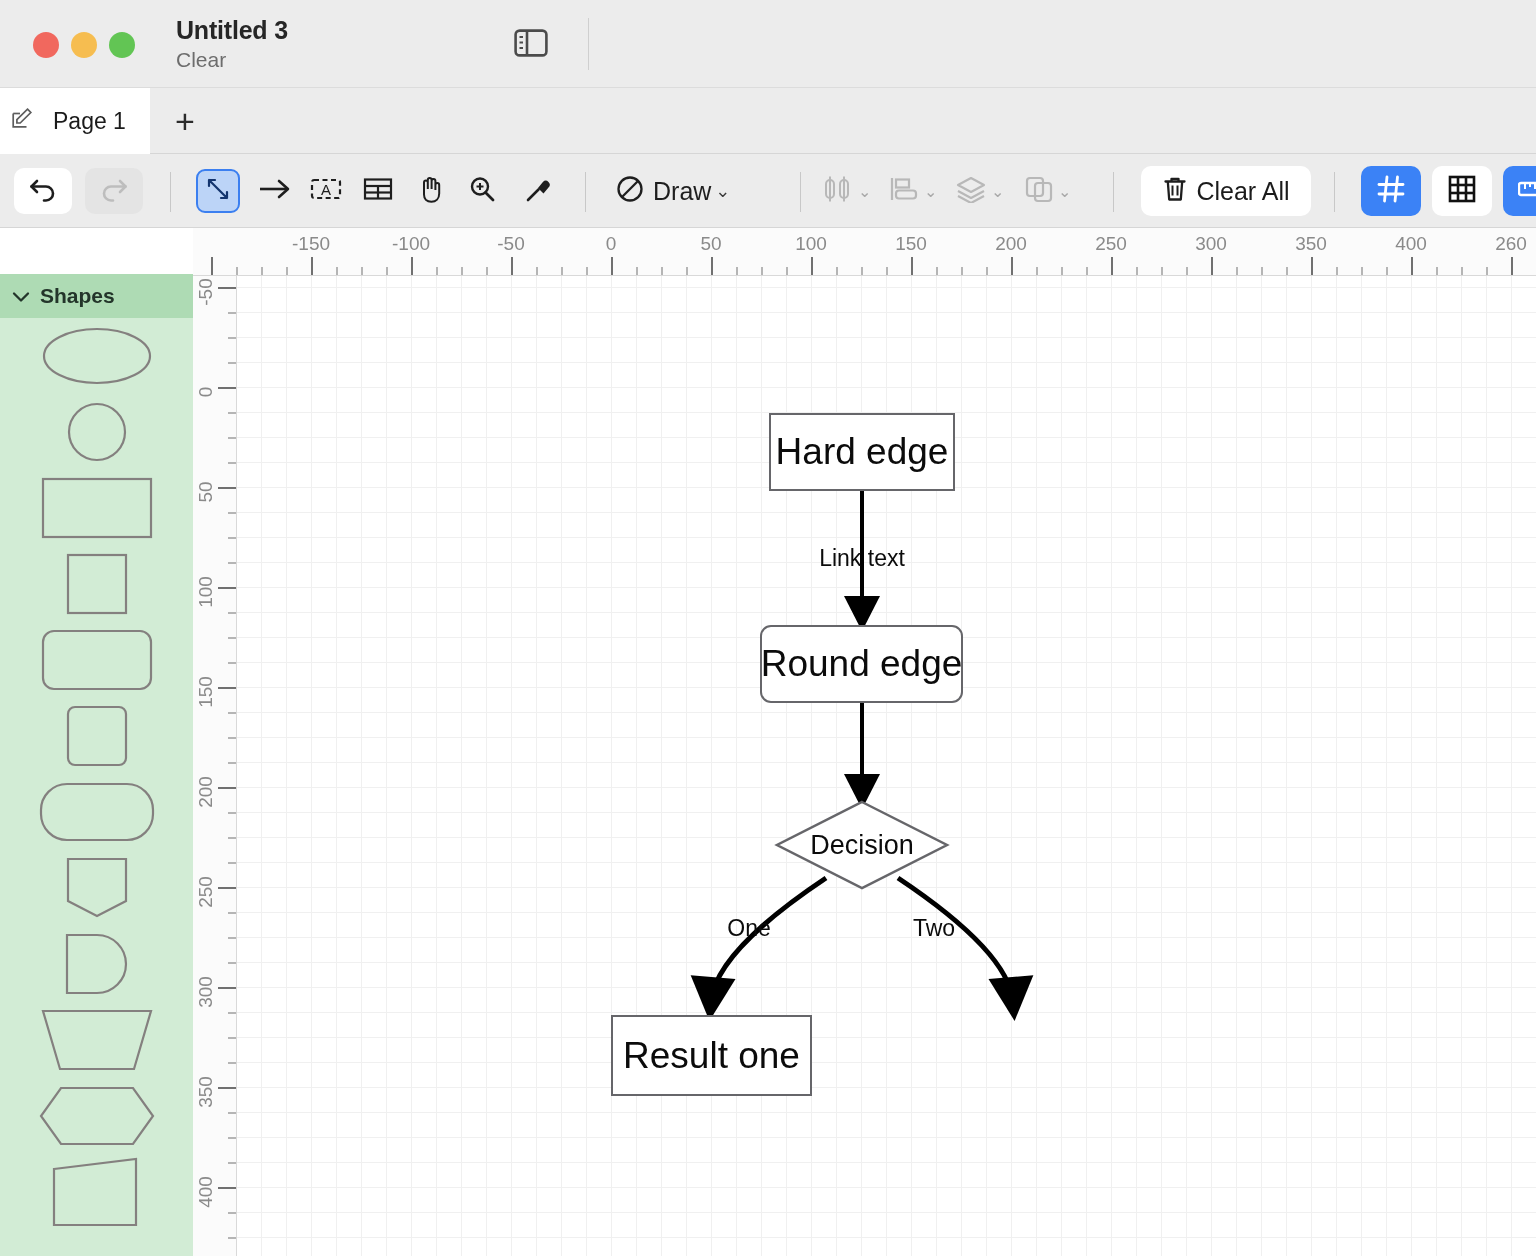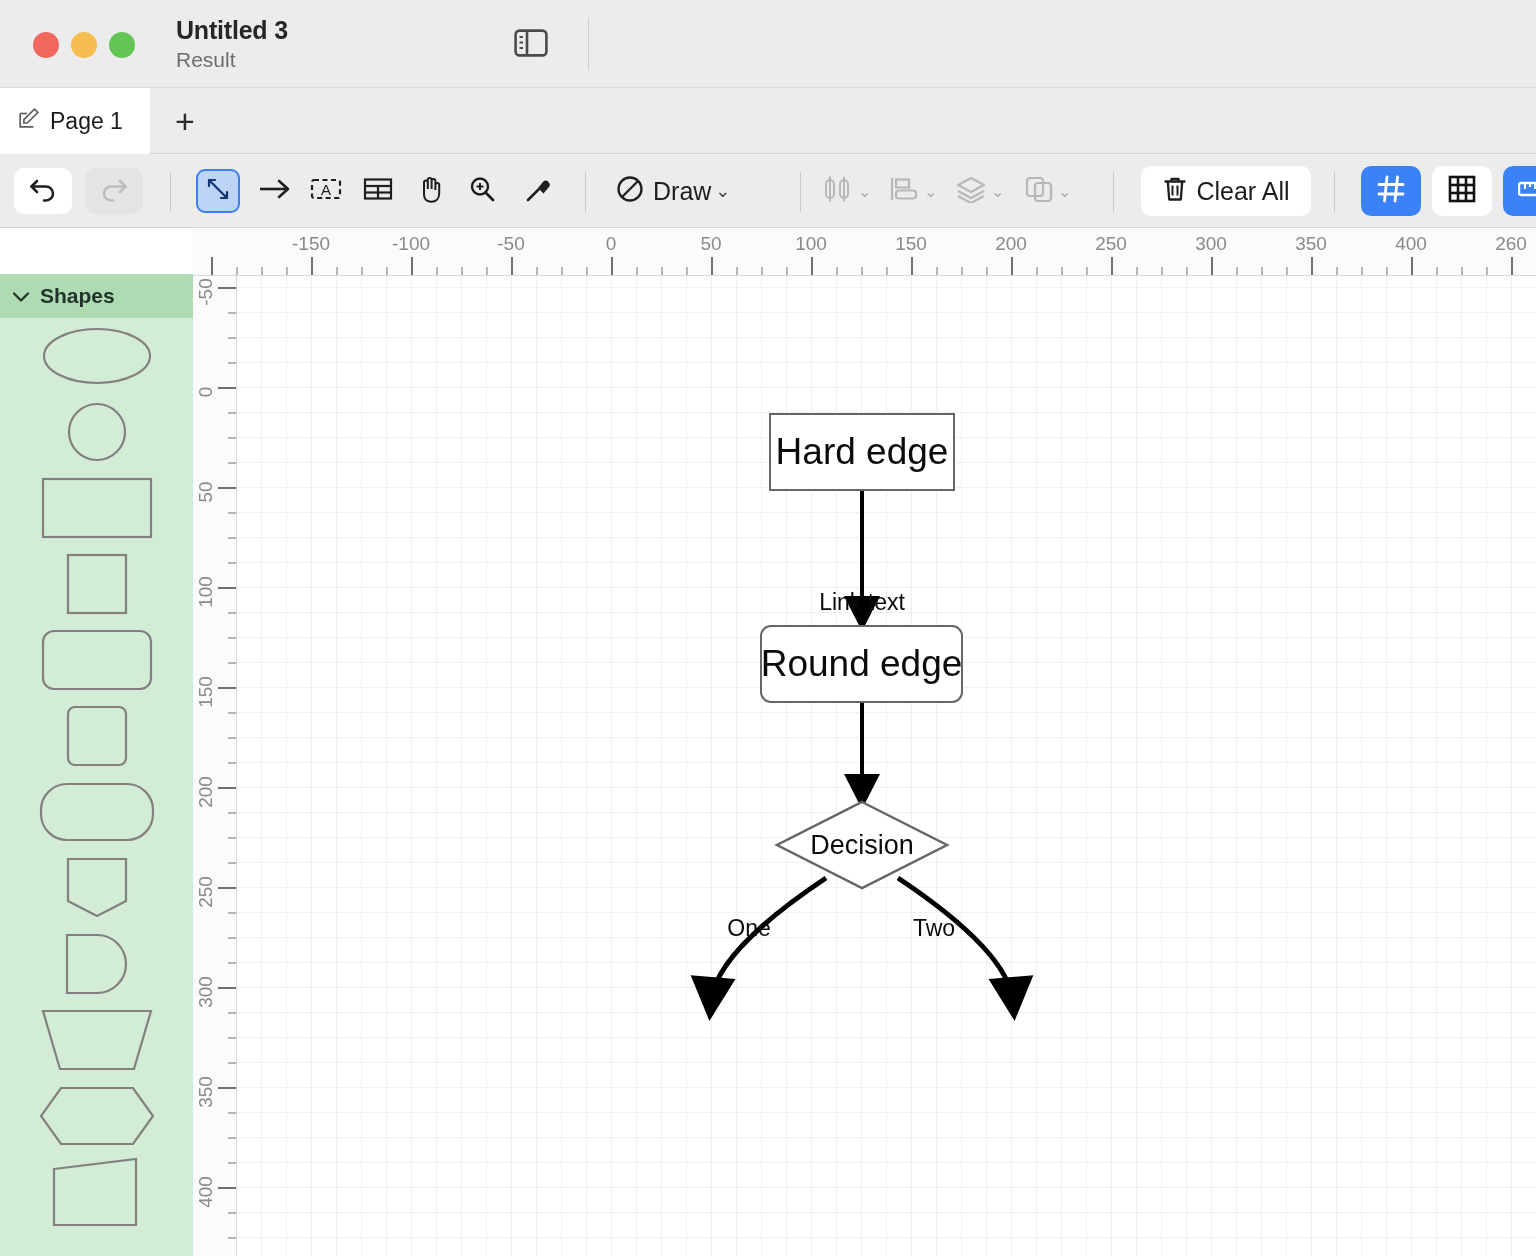--- a/index.html
+++ b/index.html
@@ -42,21 +42,21 @@
   }
 
   
   .tabbar {
     position: absolute; left: 0; top: 88px; width: 1536px; height: 66px;
     background: #ececec; border-bottom: 1px solid #d6d6d6;
   }
   .tab {
     position: absolute; left: 0; top: 0; width: 150px; height: 66px;
     background: #ffffff;
-    display: flex; align-items: center; gap: 10px; padding-left: 18px;
+    display: flex; align-items: center; gap: 20px; padding-left: 11px;
     font-size: 23px; color: #1b1b1b;
   }
   .tab-add {
     position: absolute; left: 160px; top: 0; width: 50px; height: 66px;
     display: flex; align-items: center; justify-content: center;
     font-size: 34px; color: #2b2b2b; font-weight: 300;
   }
 
   
   .toolbar {
@@ -171,21 +171,21 @@
 
 <div id="app">
 
   <div class="titlebar">
     <div class="traffic">
       <div class="light red"></div>
       <div class="light yellow"></div>
       <div class="light green"></div>
     </div>
     <div class="doc-title">Untitled 3</div>
-    <div class="doc-sub">Result</div>
+    <div class="doc-sub">Clear</div>
     <div class="sidebar-toggle">
       <svg width="34" height="28" viewBox="0 0 34 28">
         <rect x="1.6" y="1.6" width="30.8" height="24.8" rx="4" fill="none" stroke="#4b4b4b" stroke-width="2.6"></rect>
         <line x1="13" y1="1.6" x2="13" y2="26.4" stroke="#4b4b4b" stroke-width="2.6"></line>
         <line x1="5.5" y1="8" x2="9" y2="8" stroke="#4b4b4b" stroke-width="2"></line>
         <line x1="5.5" y1="13.5" x2="9" y2="13.5" stroke="#4b4b4b" stroke-width="2"></line>
         <line x1="5.5" y1="19" x2="9" y2="19" stroke="#4b4b4b" stroke-width="2"></line>
       </svg>
     </div>
     <div class="titlebar-sep"></div>
@@ -654,20 +654,23 @@
     </div>
 
     <div class="node round" style="left:523px; top:349px; width:203px; height:78px;">
       <span>Round edge</span>
     </div>
 
     <div class="diamond-text" style="left:540px; top:526px; width:170px; height:87px;">
       <span>Decision</span>
     </div>
 
-
-
-    <div class="edge-label" style="left:625px; top:282px;margin-top:44px;">Link text</div>
+    <div class="node" style="left:374px; top:739px; width:201px; height:81px;">
+      <span>Result one</span>
+    </div>
+
+
+    <div class="edge-label" style="left:625px; top:282px;">Link text</div>
     <div class="edge-label" style="left:512px; top:652px;">One</div>
     <div class="edge-label" style="left:697px; top:652px;">Two</div>
   </div>
 
 </div>
 
 </body></html>

